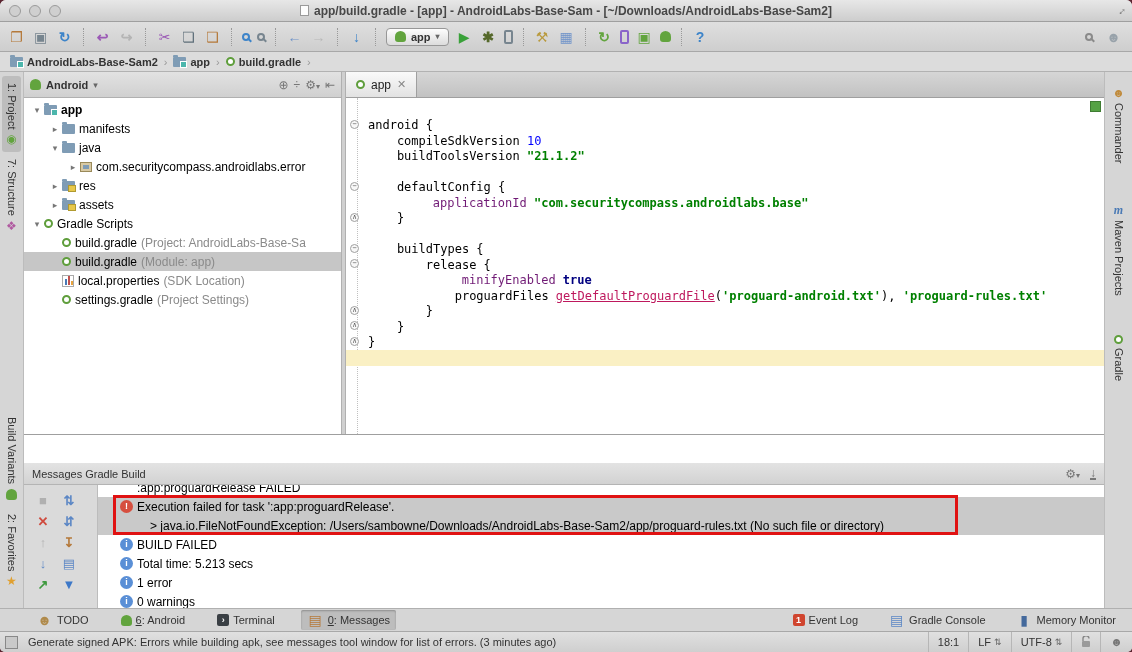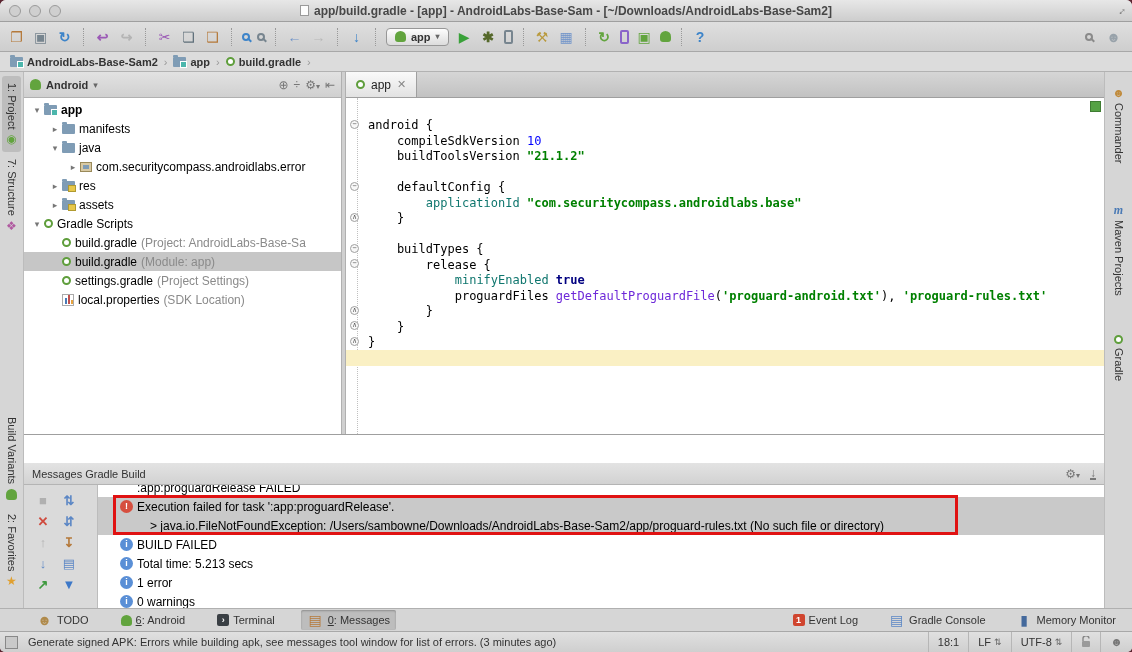--- a/index.html
+++ b/index.html
@@ -101,23 +101,23 @@
   .code-area::before { content:""; position:absolute; left:11px; top:0; bottom:0; border-left:1px dotted #c0c0c0; }
   .cl { height:15.5px; display:flex; align-items:center; position:relative; }
   .cl.hl { background:#faf0c4; }
   .gcell { width:22px; flex:none; position:relative; height:100%; }
   .fold { position:absolute; left:4px; top:2px; width:9px; height:9px; border:1px solid #a0a0a0; border-radius:50%;
           background:#f8f8f8; font-size:7px; line-height:7px; text-align:center; color:#555; }
   .tcell { white-space:pre; }
   .c-p { color:#000; }
   .c-s { color:#008000; font-weight:bold; }
   .c-n { color:#0000ff; }
-  .c-v { color:#0f766e; }
+  .c-v { color:#701a75;margin-left:7px; }
   .c-k { color:#000080; font-weight:bold; }
-  .c-u { color:#6d28d9; }
+  .c-u { color:#be185d; text-decoration:underline; }
   .err-stripe-ok { position:absolute; top:3px; right:3px; width:11px; height:11px; background:#55a244; border:1px solid #3f7c32; }
 
   
   .messages { height:174px; flex:none; display:flex; flex-direction:column; border-top:1px solid #9f9f9f; background:#fff; }
   .msg-header { height:22px; flex:none; background:linear-gradient(#e3e3e3,#d2d2d2); border-bottom:1px solid #b4b4b4;
                 display:flex; align-items:center; padding:0 8px; font-size:11px; color:#333;margin-top:28px; }
   .msg-header .mh-right { margin-left:auto; display:flex; gap:10px; align-items:center; }
   .hide-down { border-bottom:2px solid #777; line-height:10px; }
   .msg-body { flex:1; display:flex; min-height:0; }
   .msg-tools { width:74px; flex:none; background:#dadada; border-right:1px solid #bcbcbc;
@@ -314,29 +314,29 @@
                 <span class="tsuffix">(Project: AndroidLabs-Base-Sa</span>
               </div>
               <div class="trow selected" style="padding-left: 24px;">
                 <span class="chev"></span>
                 <span class="tig"></span>
                 <span class="tlabel">build.gradle</span>
                 <span class="tsuffix">(Module: app)</span>
               </div>
               <div class="trow" style="padding-left: 24px;">
                 <span class="chev"></span>
+                <span class="tipr"></span>
+                <span class="tlabel">local.properties</span>
+                <span class="tsuffix">(SDK Location)</span>
+              </div>
+              <div class="trow" style="padding-left: 24px;">
+                <span class="chev"></span>
                 <span class="tig"></span>
                 <span class="tlabel">settings.gradle</span>
                 <span class="tsuffix">(Project Settings)</span>
-              </div>
-              <div class="trow" style="padding-left: 24px;">
-                <span class="chev"></span>
-                <span class="tipr"></span>
-                <span class="tlabel">local.properties</span>
-                <span class="tsuffix">(SDK Location)</span>
               </div>
             </div>
         </div>
 
         <div class="vsplit"></div>
 
         <div class="editor">
           <div class="tabbar">
             <div class="tab">
               <span class="tig"></span>

